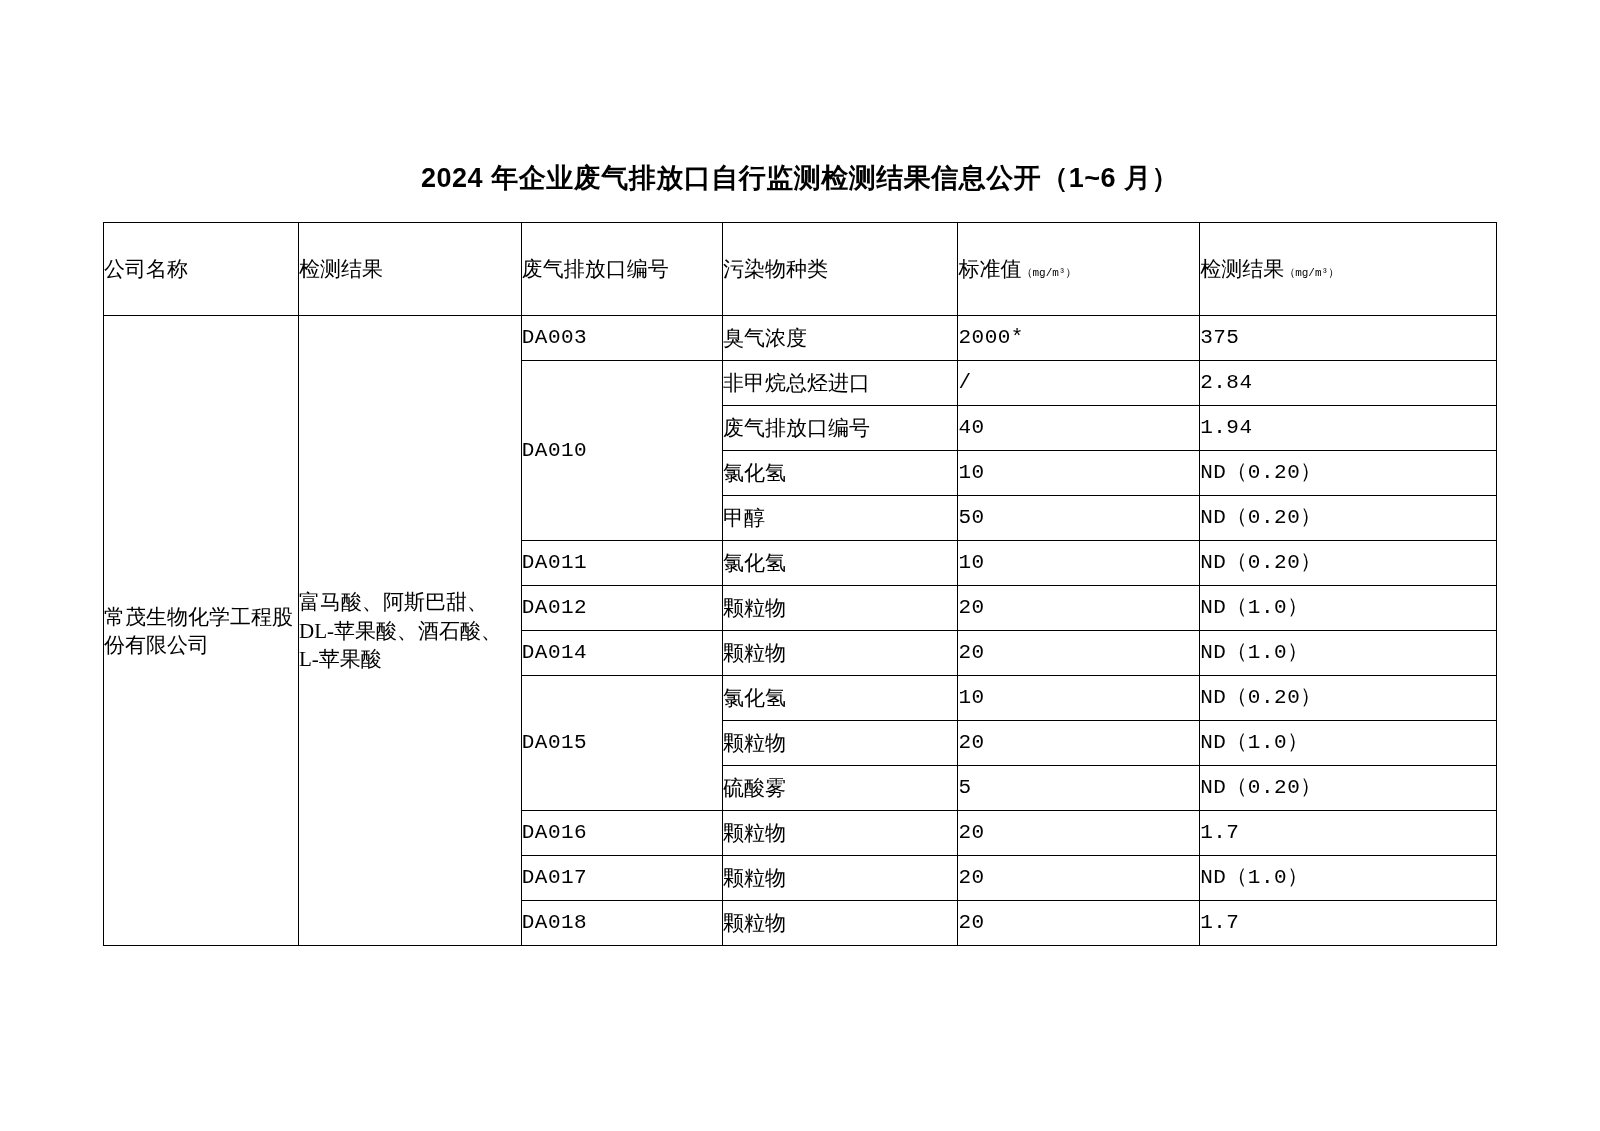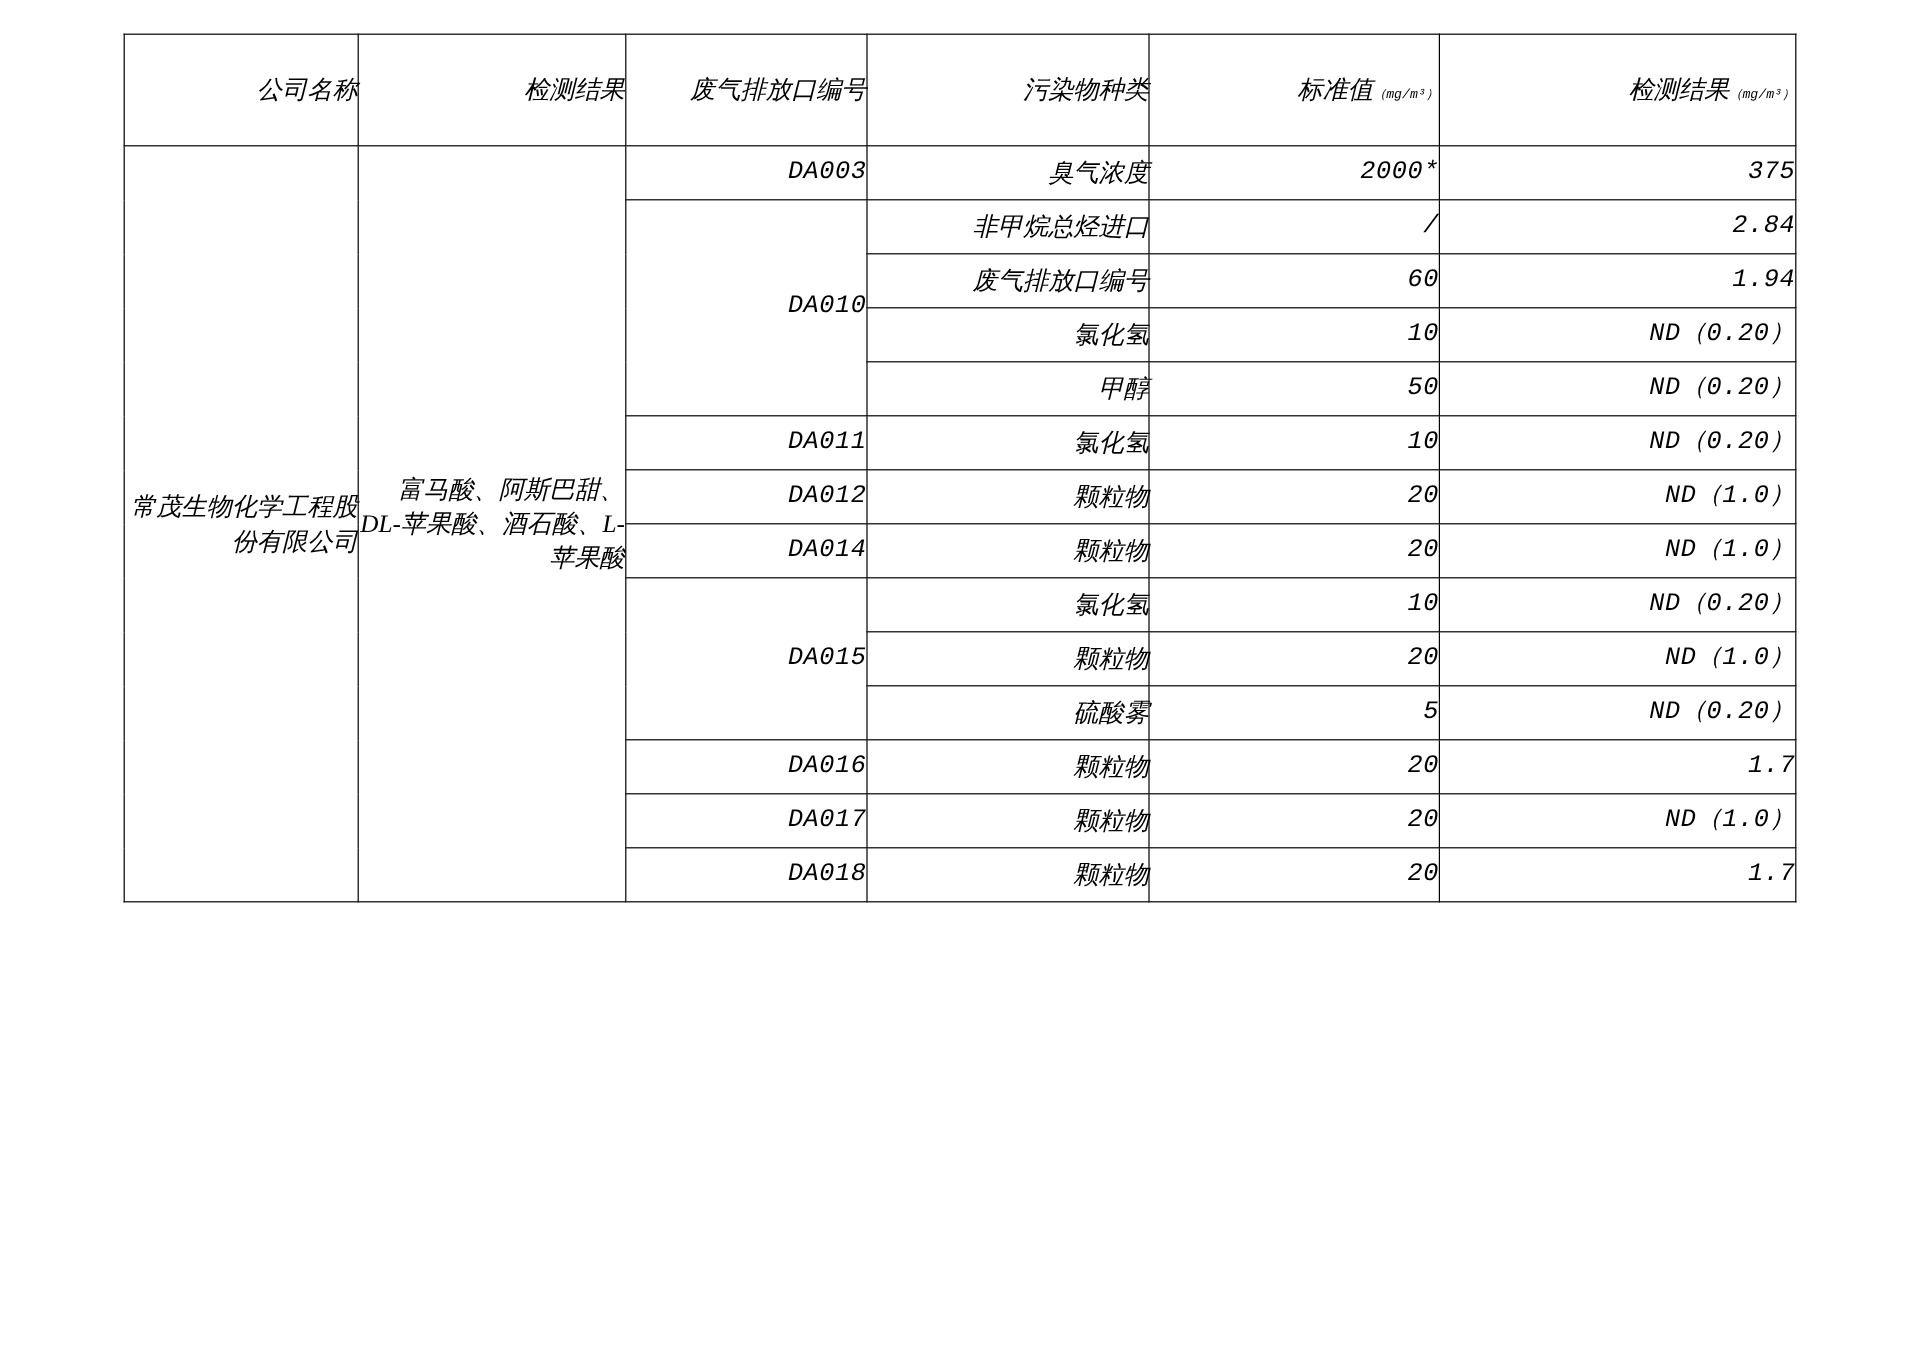--- a/index.html
+++ b/index.html
@@ -37,28 +37,27 @@
     padding-left: 103px;
     padding-right: 103px;
   }
   table.report {
     border-collapse: collapse;
     width: 1394px;
     table-layout: fixed;
   }
   table.report td, table.report th {
     border: 1px solid #000000;
-    text-align: right;
+    text-align: left;
     vertical-align: middle;
     font-size: 21px;
     font-weight: normal;
     padding: 0;
     height: 44px;
     line-height: 1.35;
-    font-style: italic;
   }
   table.report thead td {
     height: 92px;
     font-size: 21px;
   }
   .col1 { width: 184px; }
   .col2 { width: 210px; }
   .col3 { width: 190px; }
   .col4 { width: 222px; }
   .col5 { width: 228px; }
@@ -84,20 +83,21 @@
     font-size: 21px;
     line-height: 1.6;
     padding: 4px 10px;
   }
 </style>
 </head>
 <body>
 
 <div class="page">
 
+  <h1 class="doc-title">2024 年企业废气排放口自行监测检测结果信息公开（1~6 月）</h1>
 
   <div class="table-wrap">
     <table class="report">
       <colgroup>
         <col class="col1">
           <col class="col2">
           <col class="col3">
           <col class="col4">
           <col class="col5">
           <col class="col6">
@@ -126,21 +126,21 @@
             <td class="mono">375</td>
           </tr>
           <tr>
             <td class="mono" rowspan="4">DA010</td>
             <td class="cellpad">非甲烷总烃进口</td>
             <td class="mono">/</td>
             <td class="mono">2.84</td>
           </tr>
           <tr>
             <td class="cellpad">废气排放口编号</td>
-            <td class="mono">60</td>
+            <td class="mono">40</td>
             <td class="mono">1.94</td>
           </tr>
           <tr>
             <td class="cellpad">氯化氢</td>
             <td class="mono">10</td>
             <td class="mono">ND（0.20）</td>
           </tr>
           <tr>
             <td class="cellpad">甲醇</td>
             <td class="mono">50</td>

